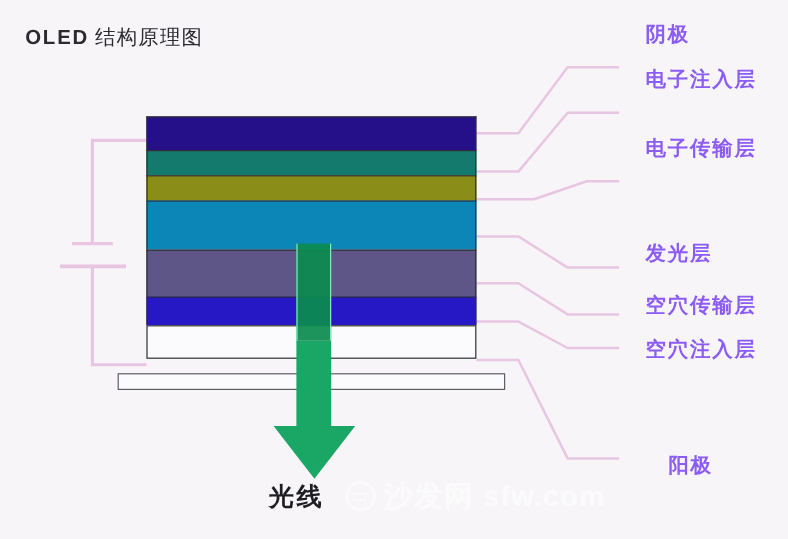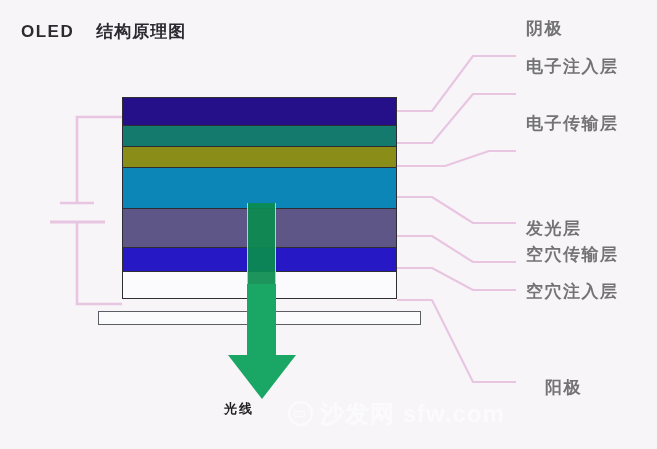--- a/index.html
+++ b/index.html
@@ -13,21 +13,21 @@
   }
   #stage{position:absolute;left:0;top:0;width:657px;height:449px;}
 
   
   #title{
     position:absolute;left:21px;top:20px;
     font-size:17px;color:#2a2a30;
     letter-spacing:.5px;white-space:nowrap;
   }
   #title .ascii{font-weight:700;letter-spacing:1.5px;}
-  #title .cjk{font-weight:700;letter-spacing:1px;margin-left:22px;}
+  #title .cjk{font-weight:400;letter-spacing:1px;margin-left:5px;}
 
   
   #vec{position:absolute;left:0;top:0;width:657px;height:449px;}
 
   
   #stack{
     position:absolute;left:122px;top:97px;width:275px;
     box-sizing:border-box;
   }
   .layer{
@@ -59,28 +59,28 @@
     position:absolute;left:228px;top:355px;
     width:0;height:0;
     border-left:34px solid transparent;
     border-right:34px solid transparent;
     border-top:44px solid #1aa664;
   }
 
   
   .rlabel{
     position:absolute;
-    font-size:17px;font-weight:700;color:#737373;
-    letter-spacing:1.5px;white-space:nowrap;
+    font-size:17px;font-weight:700;color:#8b5cf6;
+    letter-spacing:1.5px;white-space:nowrap;margin-left:12px;
   }
 
   
   #blabel{
     position:absolute;left:224px;top:400px;
-    font-size:13px;font-weight:700;color:#1d1d22;letter-spacing:2px;
+    font-size:21px;font-weight:700;color:#1d1d22;letter-spacing:2px;
   }
 
   
   #watermark{
     position:absolute;left:288px;top:398px;
     font-size:24px;font-weight:700;color:#ffffff;
     opacity:.62;letter-spacing:1px;white-space:nowrap;
     pointer-events:none;
   }
   #watermark .wmk-icon{
@@ -137,21 +137,21 @@
 
   <div id="substrate" style="background: rgb(251, 250, 252); border-color: rgb(93, 93, 102);"></div>
 
   <div id="beam-upper" style="border-right-color: rgb(134, 233, 196); border-left-color: rgb(134, 233, 196);"></div>
   <div id="beam-lower" style="background: rgb(26, 166, 100);"></div>
   <div id="beam-head" style="border-top-color: rgb(26, 166, 100);"></div>
 
   <div class="rlabel" style="left:526px;top:17px">阴极</div>
   <div class="rlabel" style="left:526px;top:55px">电子注入层</div>
   <div class="rlabel" style="left:526px;top:112px">电子传输层</div>
-  <div class="rlabel" style="left:526px;top:217px">发光层</div>
+  <div class="rlabel" style="left:526px;top:200px">发光层</div>
   <div class="rlabel" style="left:526px;top:280px">空穴注入层</div>
   <div class="rlabel" style="left:526px;top:243px">空穴传输层</div>
   <div class="rlabel" style="left:545px;top:376px">阳极</div>
 
   <div id="blabel">光线</div>
 
   <div id="watermark">
     <span class="wmk-icon"></span><span>沙发网 sfw.com</span>
   </div>
 

